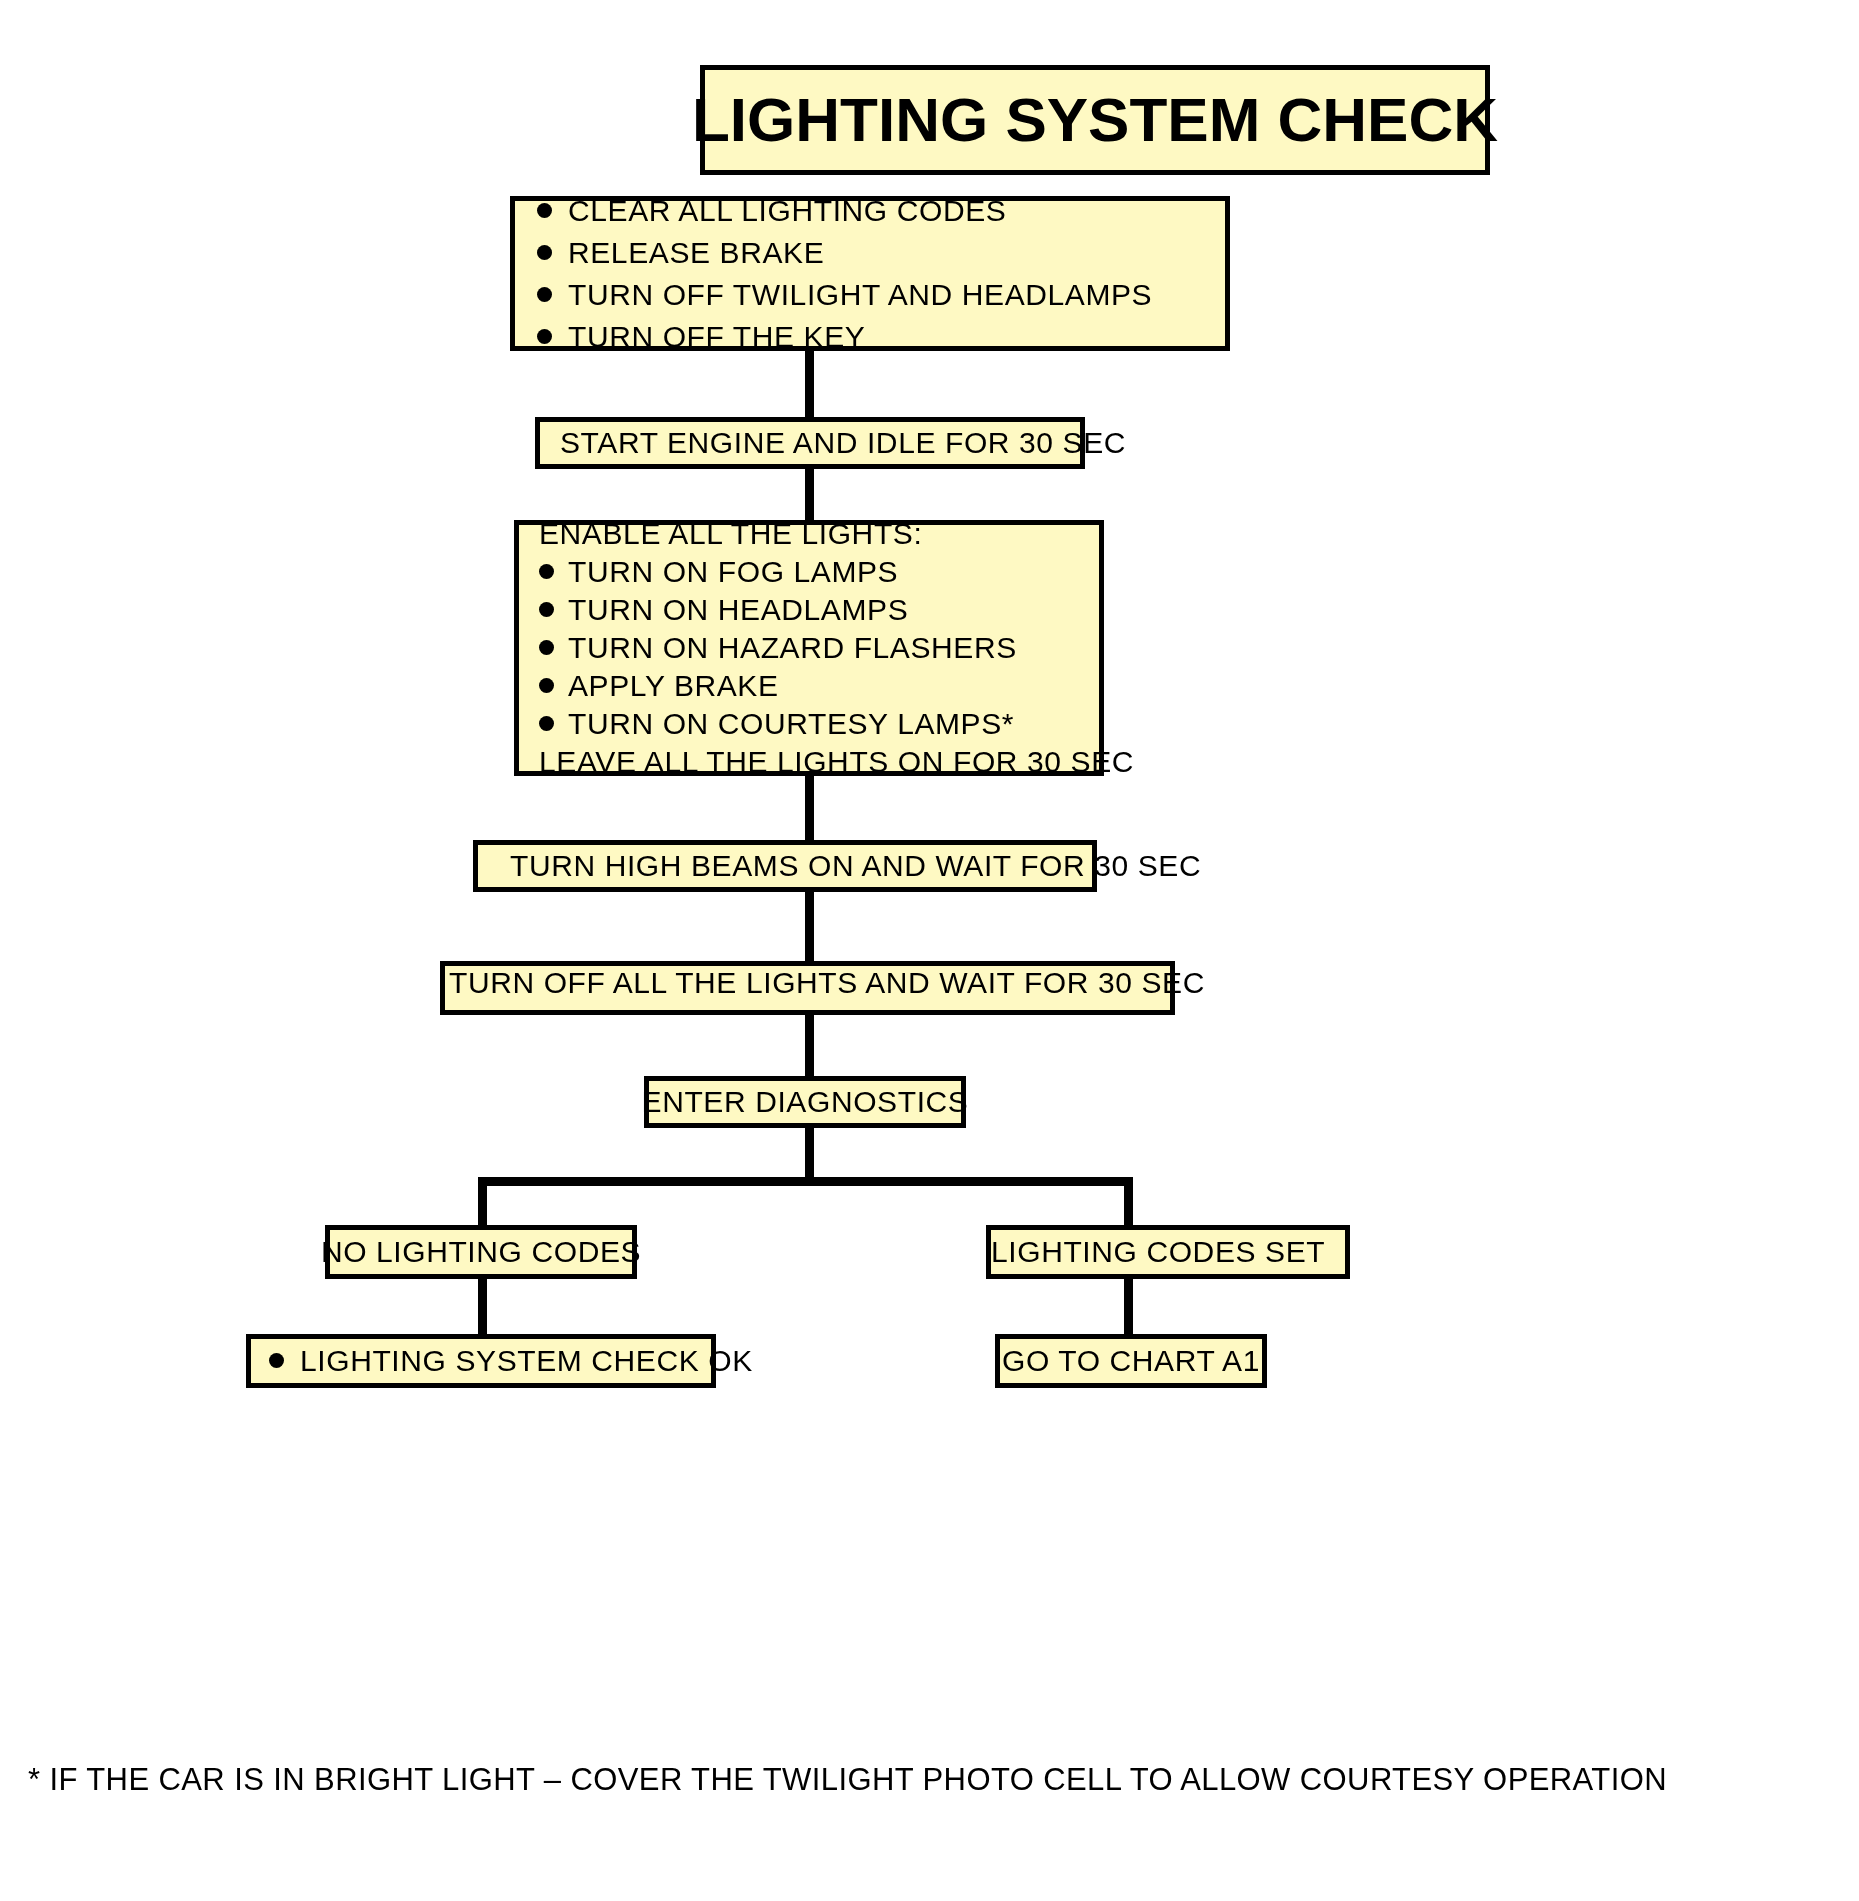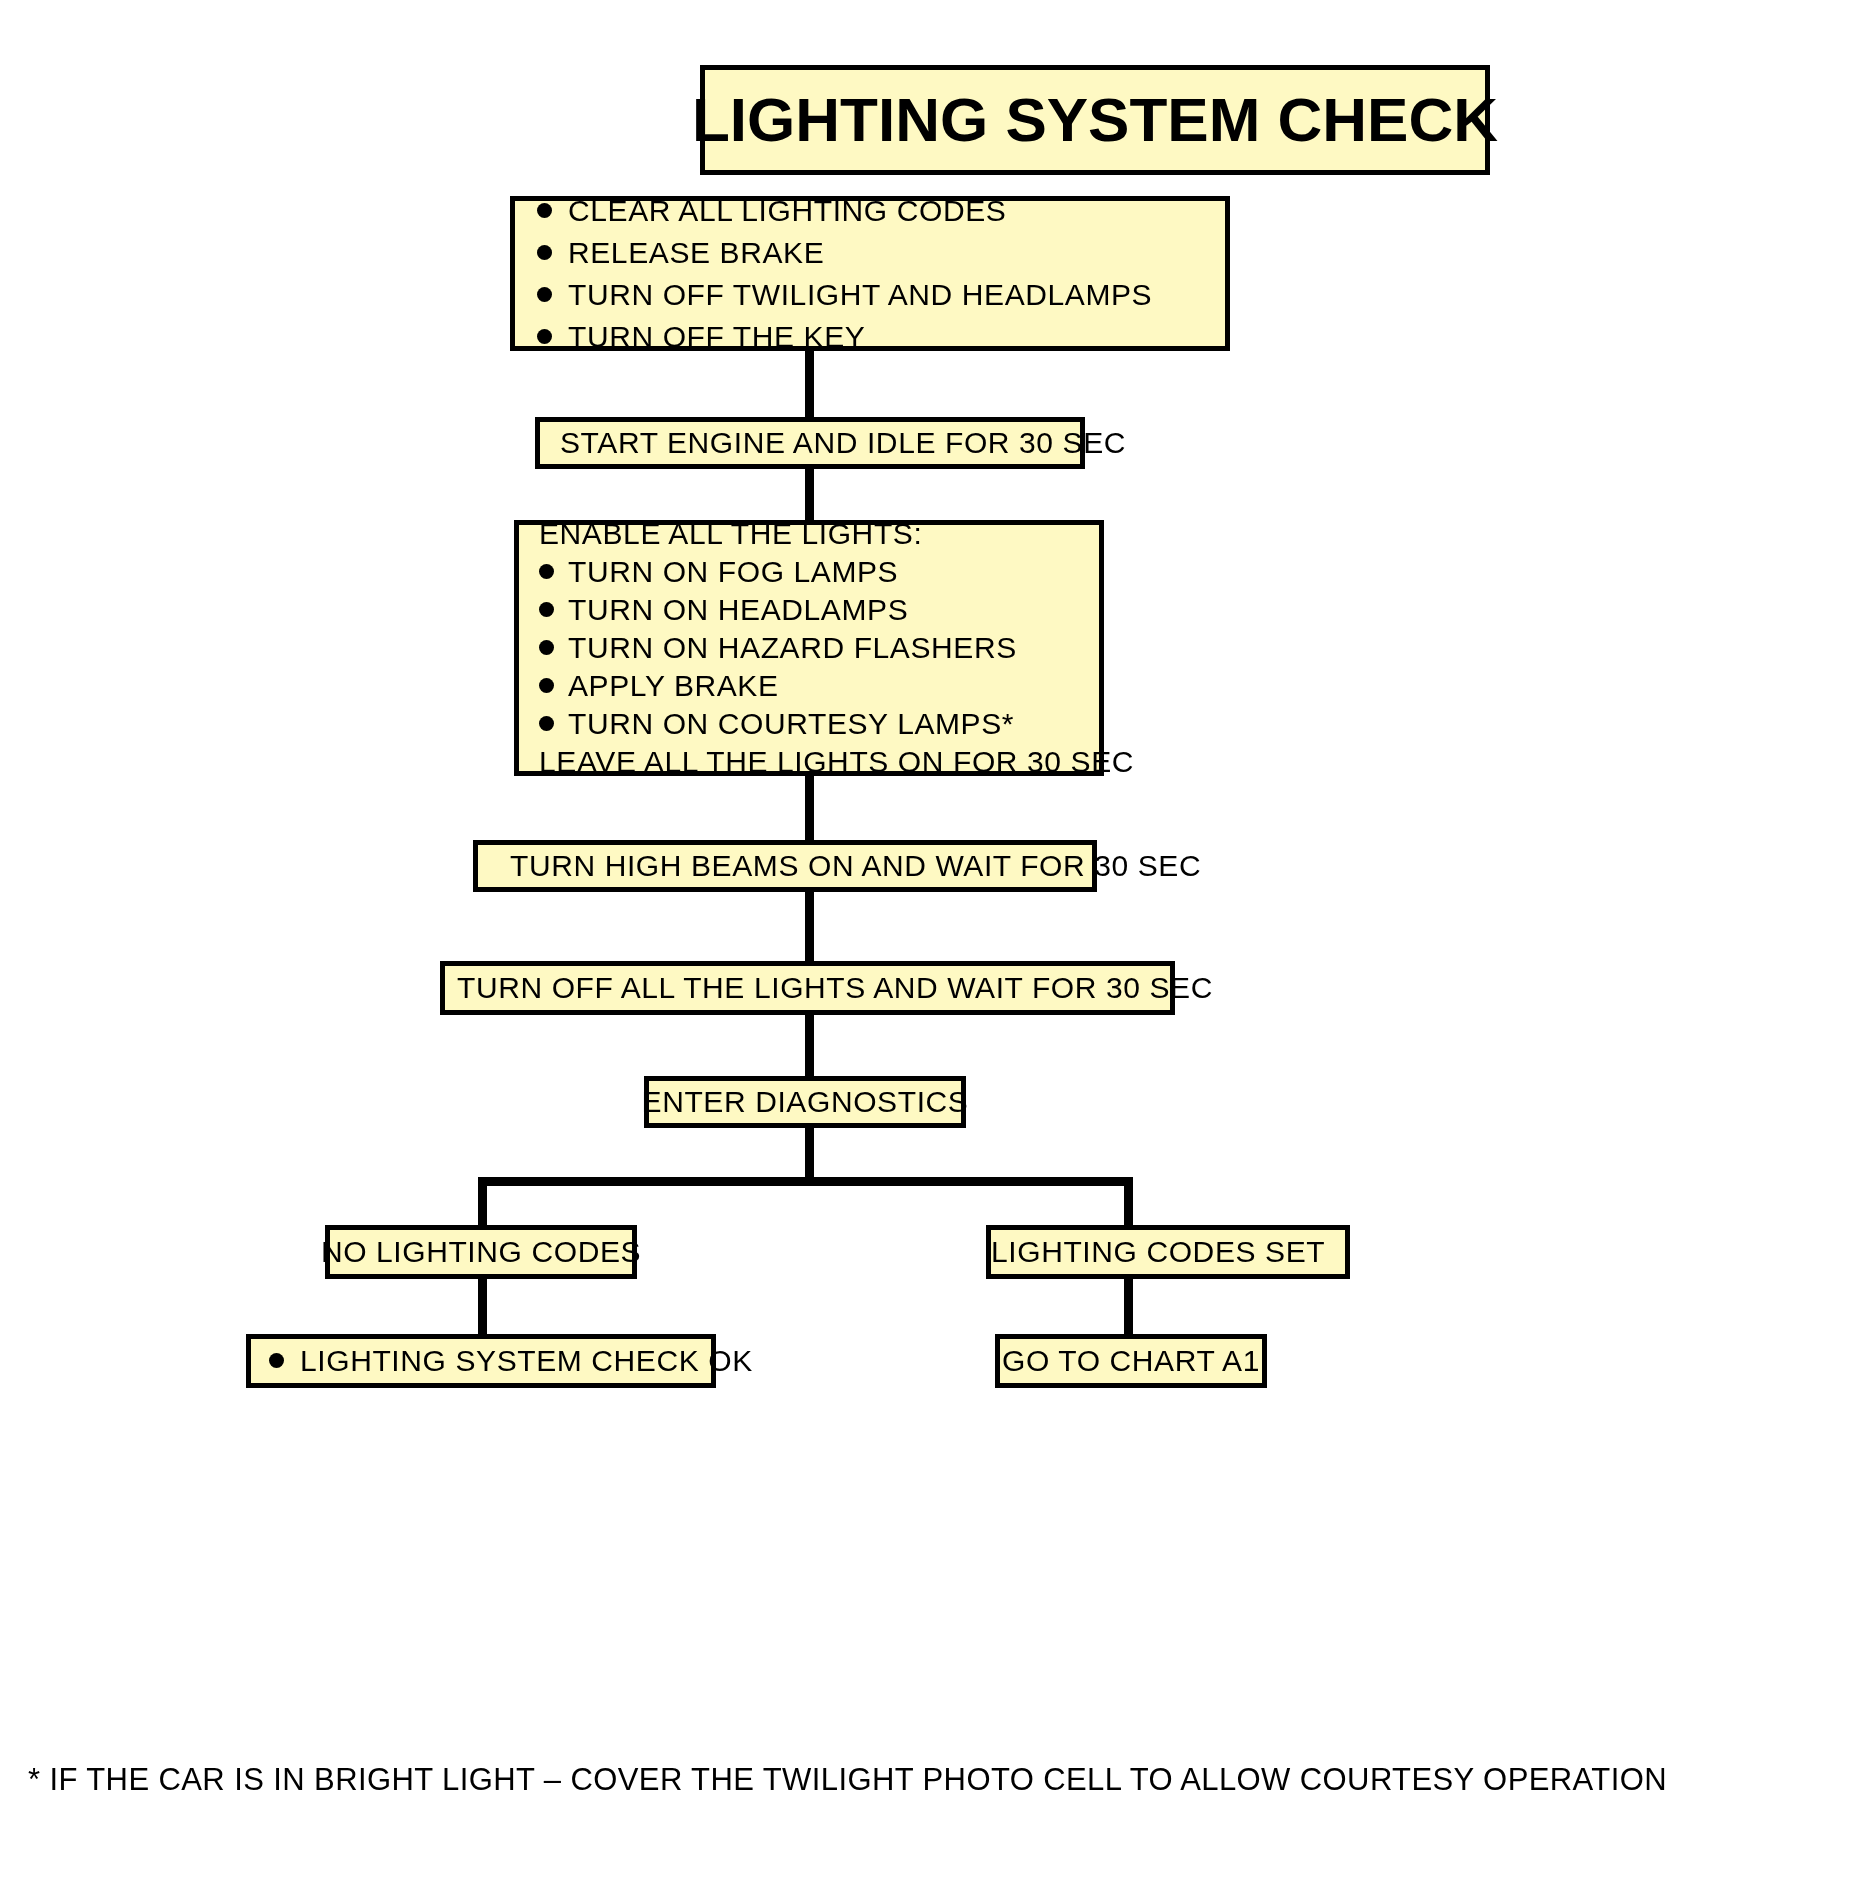--- a/index.html
+++ b/index.html
@@ -118,22 +118,22 @@
     height: 52px;
     padding-left: 32px;
     justify-content: center;
   }
 
   #box-offall {
     left: 440px;
     top: 961px;
     width: 735px;
     height: 54px;
-    padding-left: 12px;
-    justify-content: center;
+    padding-left: 4px;
+    justify-content: flex-start;
   }
 
   #box-diag {
     left: 644px;
     top: 1076px;
     width: 322px;
     height: 52px;
     align-items: center;
     justify-content: center;
   }

